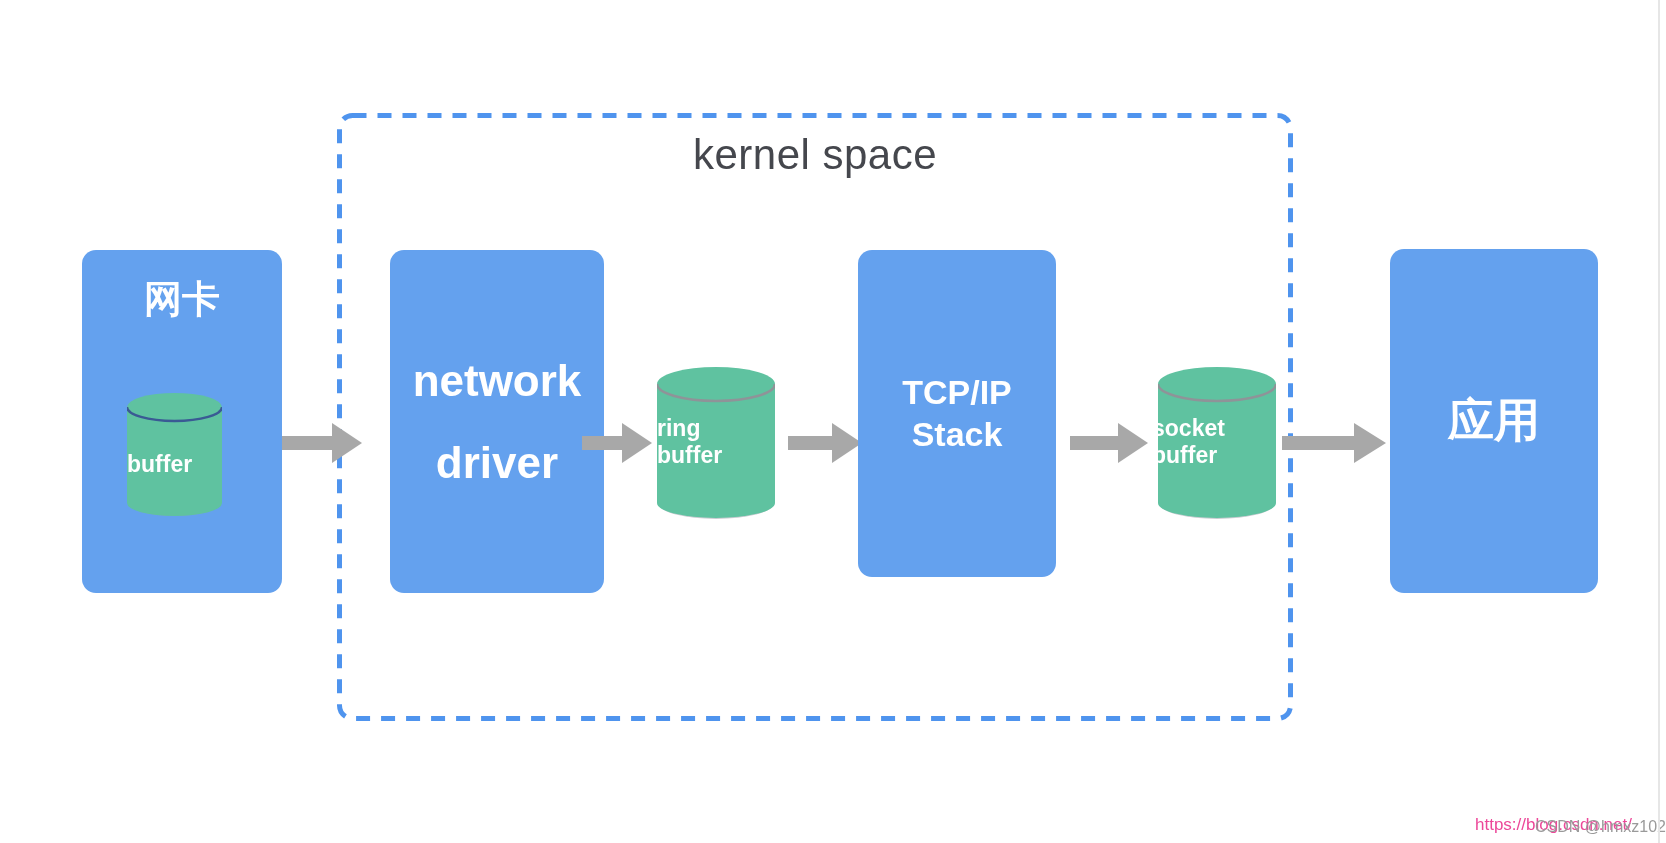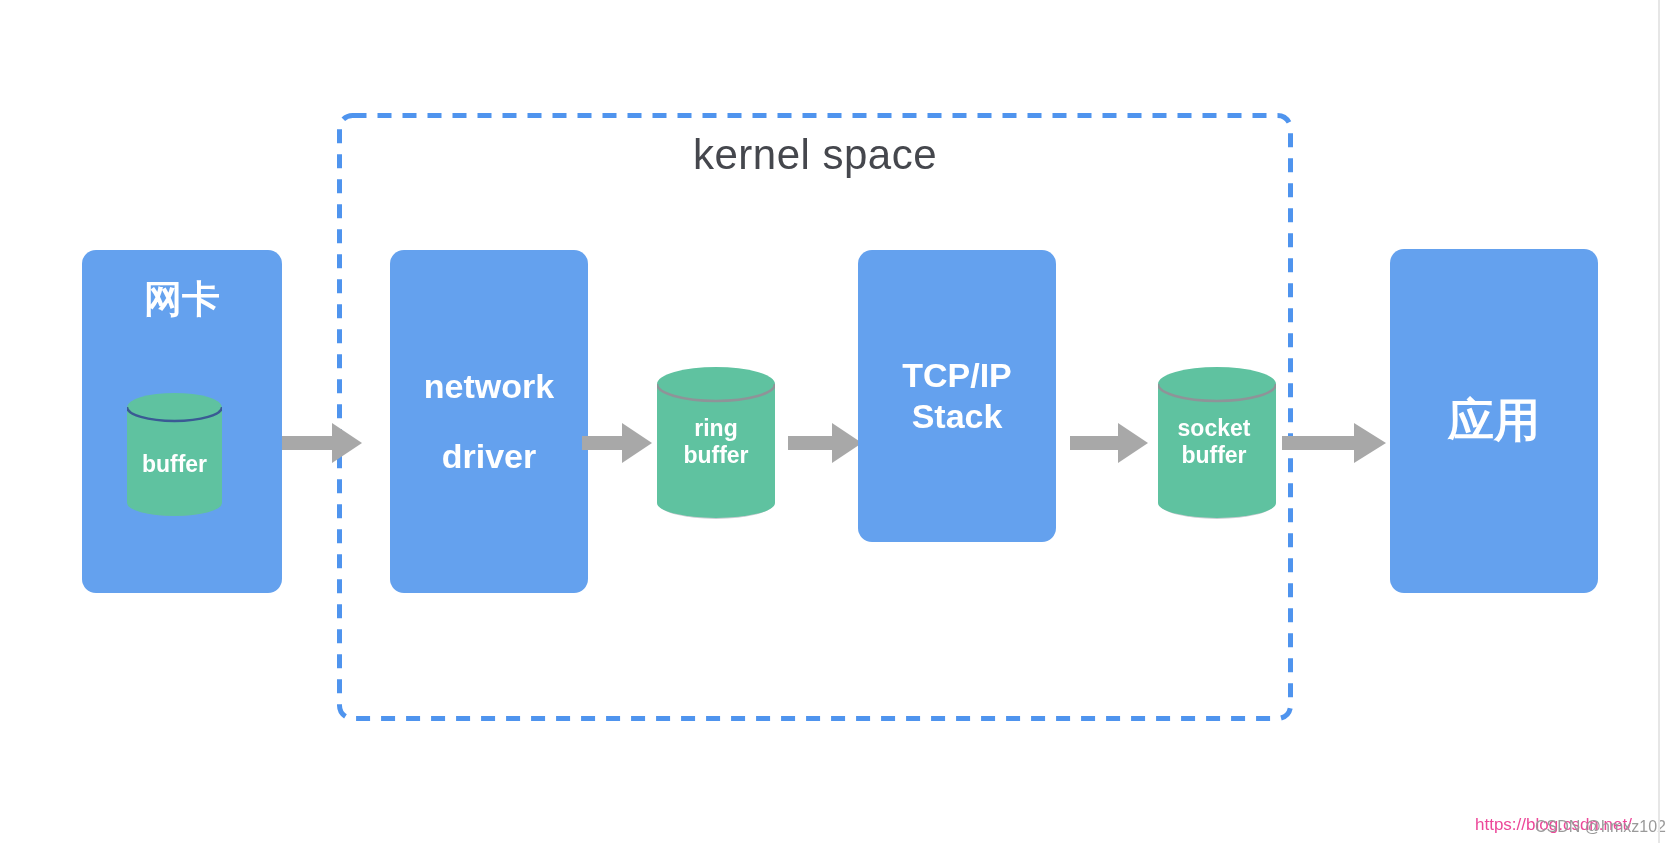--- a/index.html
+++ b/index.html
@@ -15,26 +15,26 @@
     font-size:42px;font-weight:normal;color:#45474d;letter-spacing:0.5px;
   }
   
   .node-box{
     background:#64a1ee;border-radius:14px;color:#ffffff;font-weight:bold;
     display:flex;flex-direction:column;align-items:center;justify-content:center;
     text-align:center;
   }
   #node-nic{left:82px;top:250px;width:200px;height:343px;justify-content:flex-start;}
   #node-nic .cjk-label{margin-top:24px;font-size:38px;}
-  #node-driver{left:390px;top:250px;width:198px;height:343px;font-size:34px;line-height:1.22;gap:28px;}
-  #node-tcpip{left:858px;top:250px;width:198px;height:292px;font-size:34px;line-height:1.22;}
+  #node-driver{left:390px;top:250px;width:214px;height:343px;font-size:44px;line-height:1.22;gap:28px;}
+  #node-tcpip{left:858px;top:250px;width:198px;height:327px;font-size:34px;line-height:1.22;}
   #node-app{left:1390px;top:249px;width:208px;height:344px;font-size:46px;}
   
   .cyl{display:block;}
-  .cyl-wrap{color:#ffffff;font-weight:bold;text-align:center;}
+  .cyl-wrap{color:#ffffff;font-weight:bold;text-align:left;}
   .cyl-label{
     position:absolute;left:0;width:100%;color:#fff;font-weight:bold;
     line-height:1.18;
   }
   #cyl-nic-buffer{left:127px;top:393px;width:95px;height:124px;}
   #cyl-nic-buffer .cyl-label{top:58px;font-size:23px;}
   #cyl-ring{left:657px;top:367px;width:118px;height:153px;}
   #cyl-ring .cyl-label{top:48px;font-size:23px;}
   #cyl-socket{left:1152px;top:367px;width:118px;height:153px;padding-left:6px;}
   #cyl-socket .cyl-label{top:48px;font-size:23px;}

